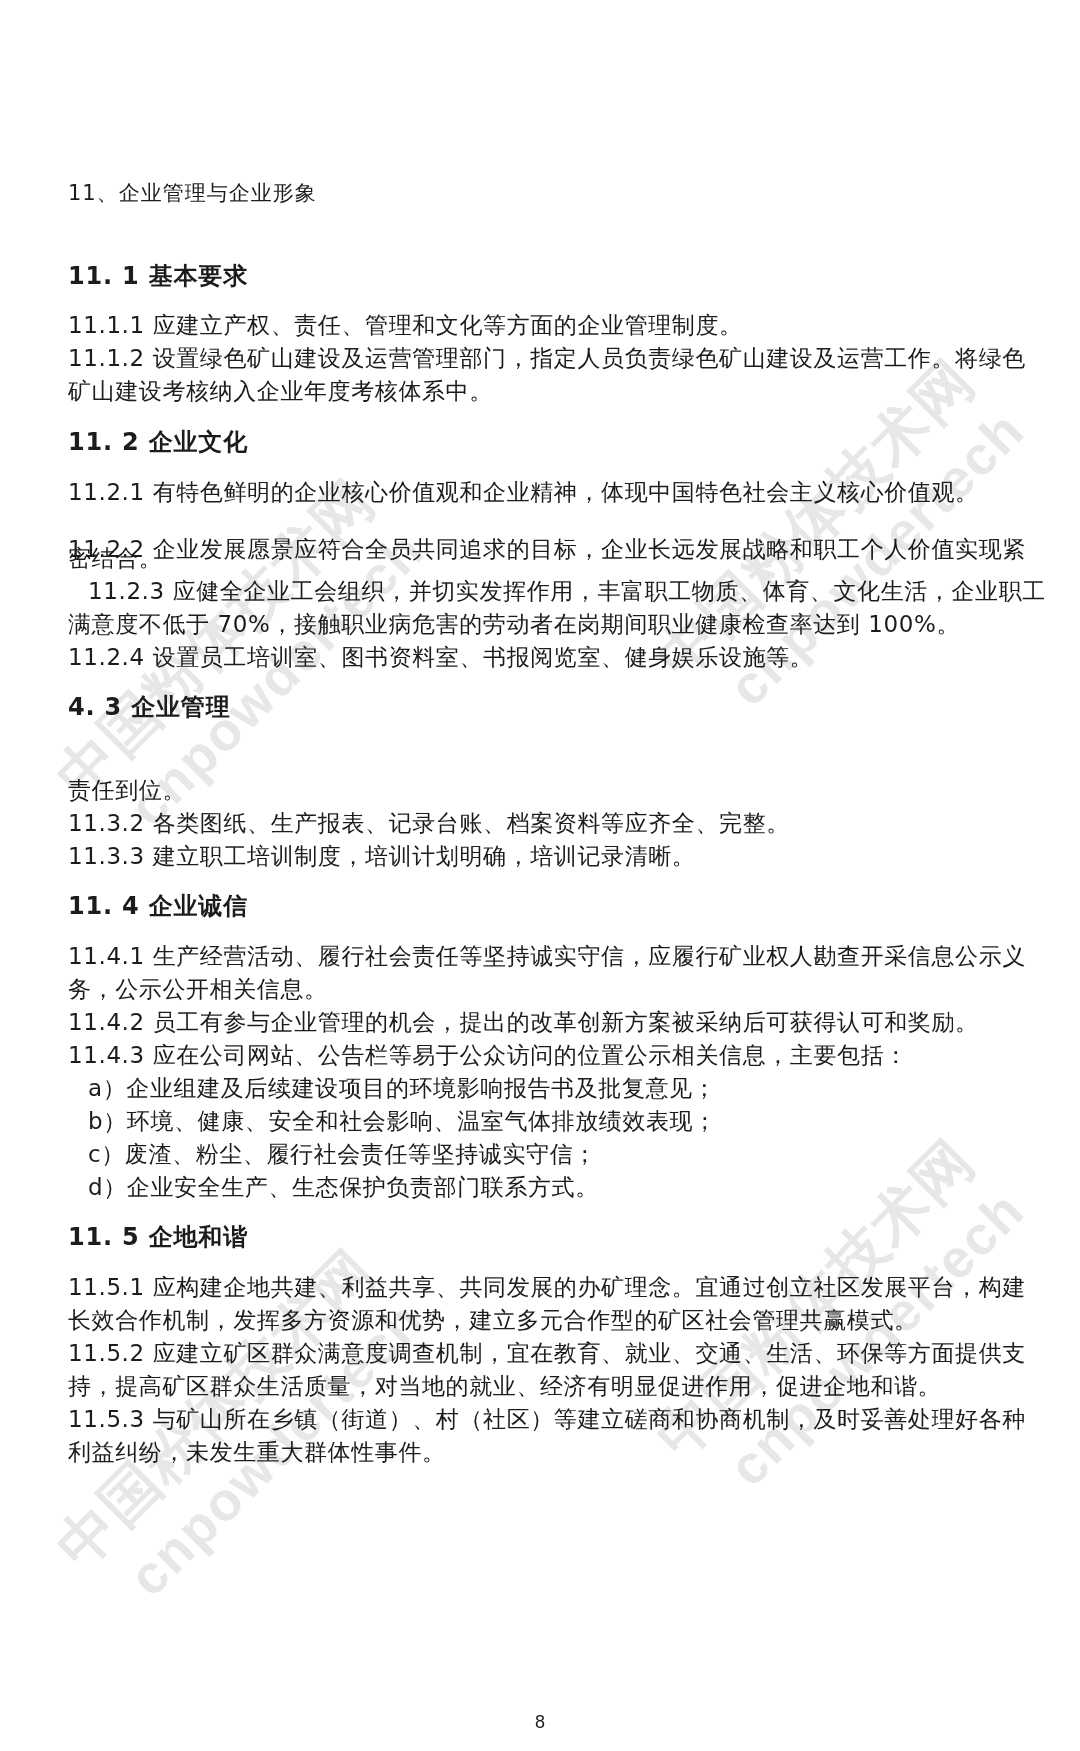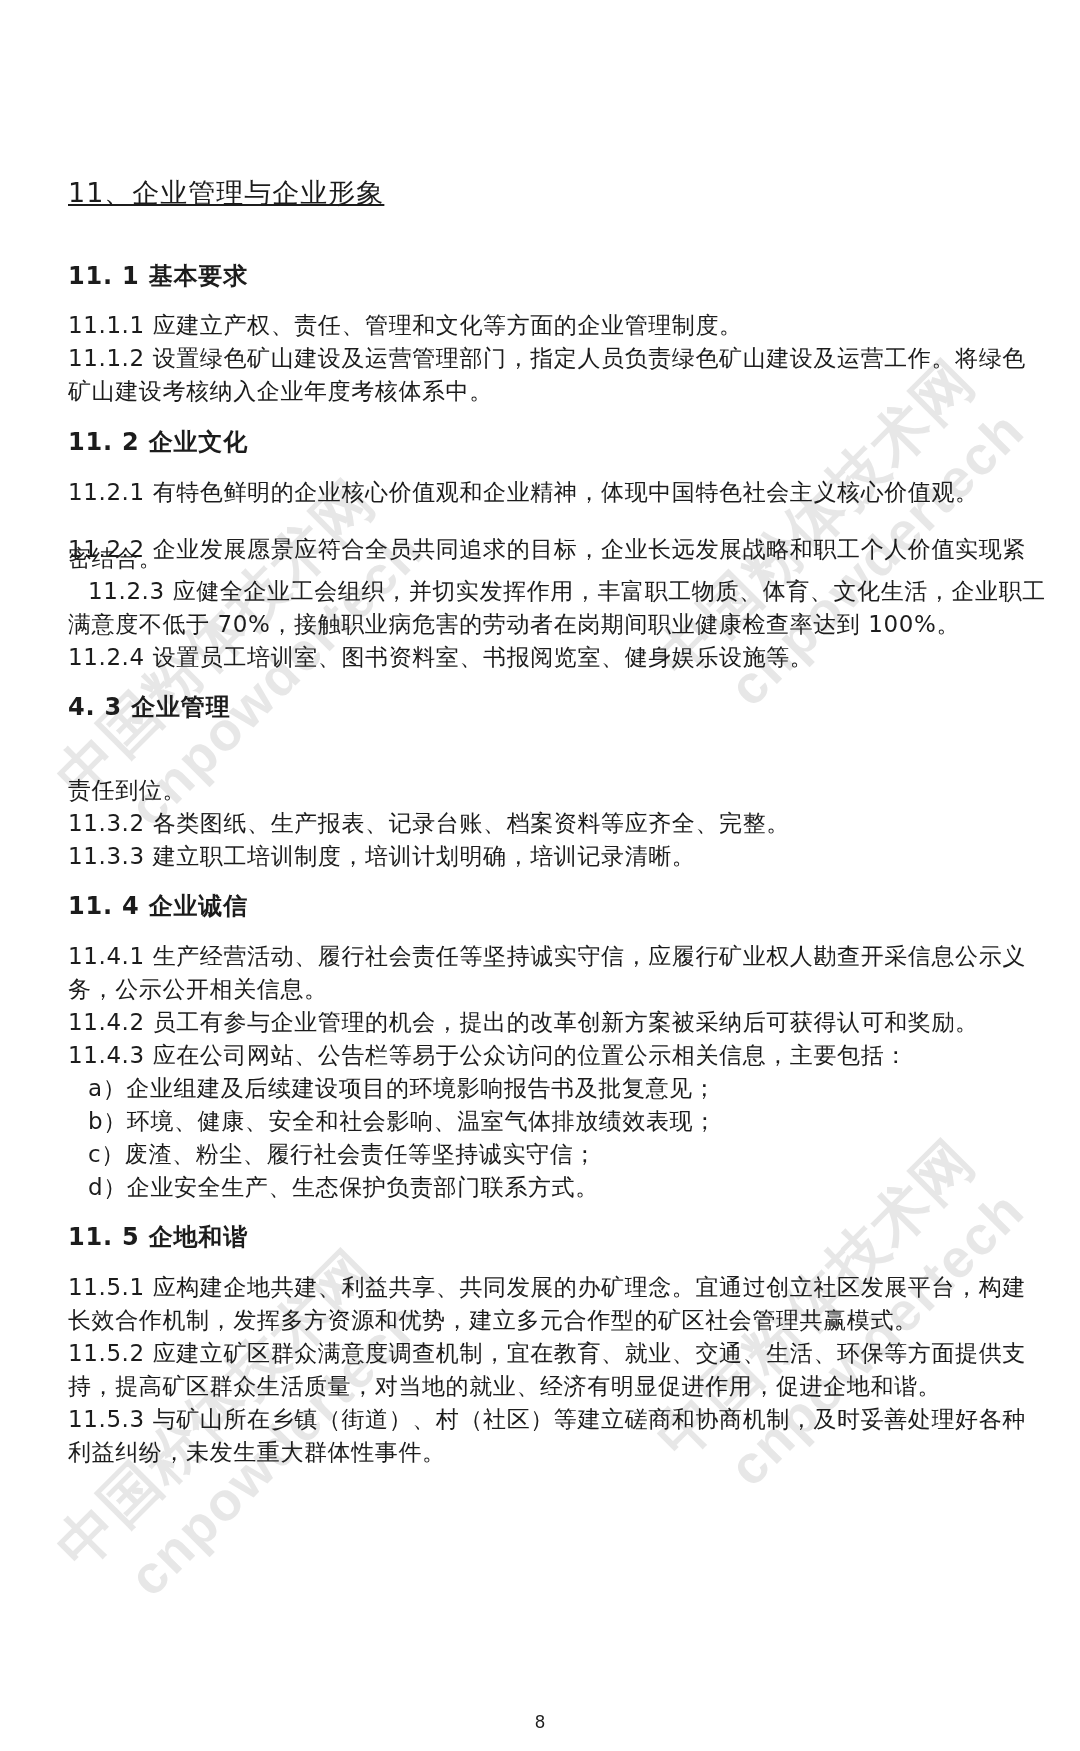--- a/index.html
+++ b/index.html
@@ -26,21 +26,21 @@
     .wm .cn { font-size: 58px; display: block; }
     .wm .en { font-size: 54px; display: block; margin-left: 30px; }
     .line {
       position: absolute;
       left: 68px;
       font-size: 23px;
       line-height: 26px;
       white-space: nowrap;
       letter-spacing: 0.6px;
     }
-    .h1 { font-size: 27px; letter-spacing: 1px; text-decoration: underline; }
+    .h1 { font-size: 21px; letter-spacing: 1px; }
     .h2 { font-size: 24px; letter-spacing: 0.8px; font-weight: bold; }
     .indent { left: 88px; }
     .pageno {
       position: absolute; left: 0; width: 1080px; text-align: center;
       top: 1712px; font-size: 18px; font-family: "Liberation Sans", sans-serif;
     }
   </style>
 </head>
 <body>
 

